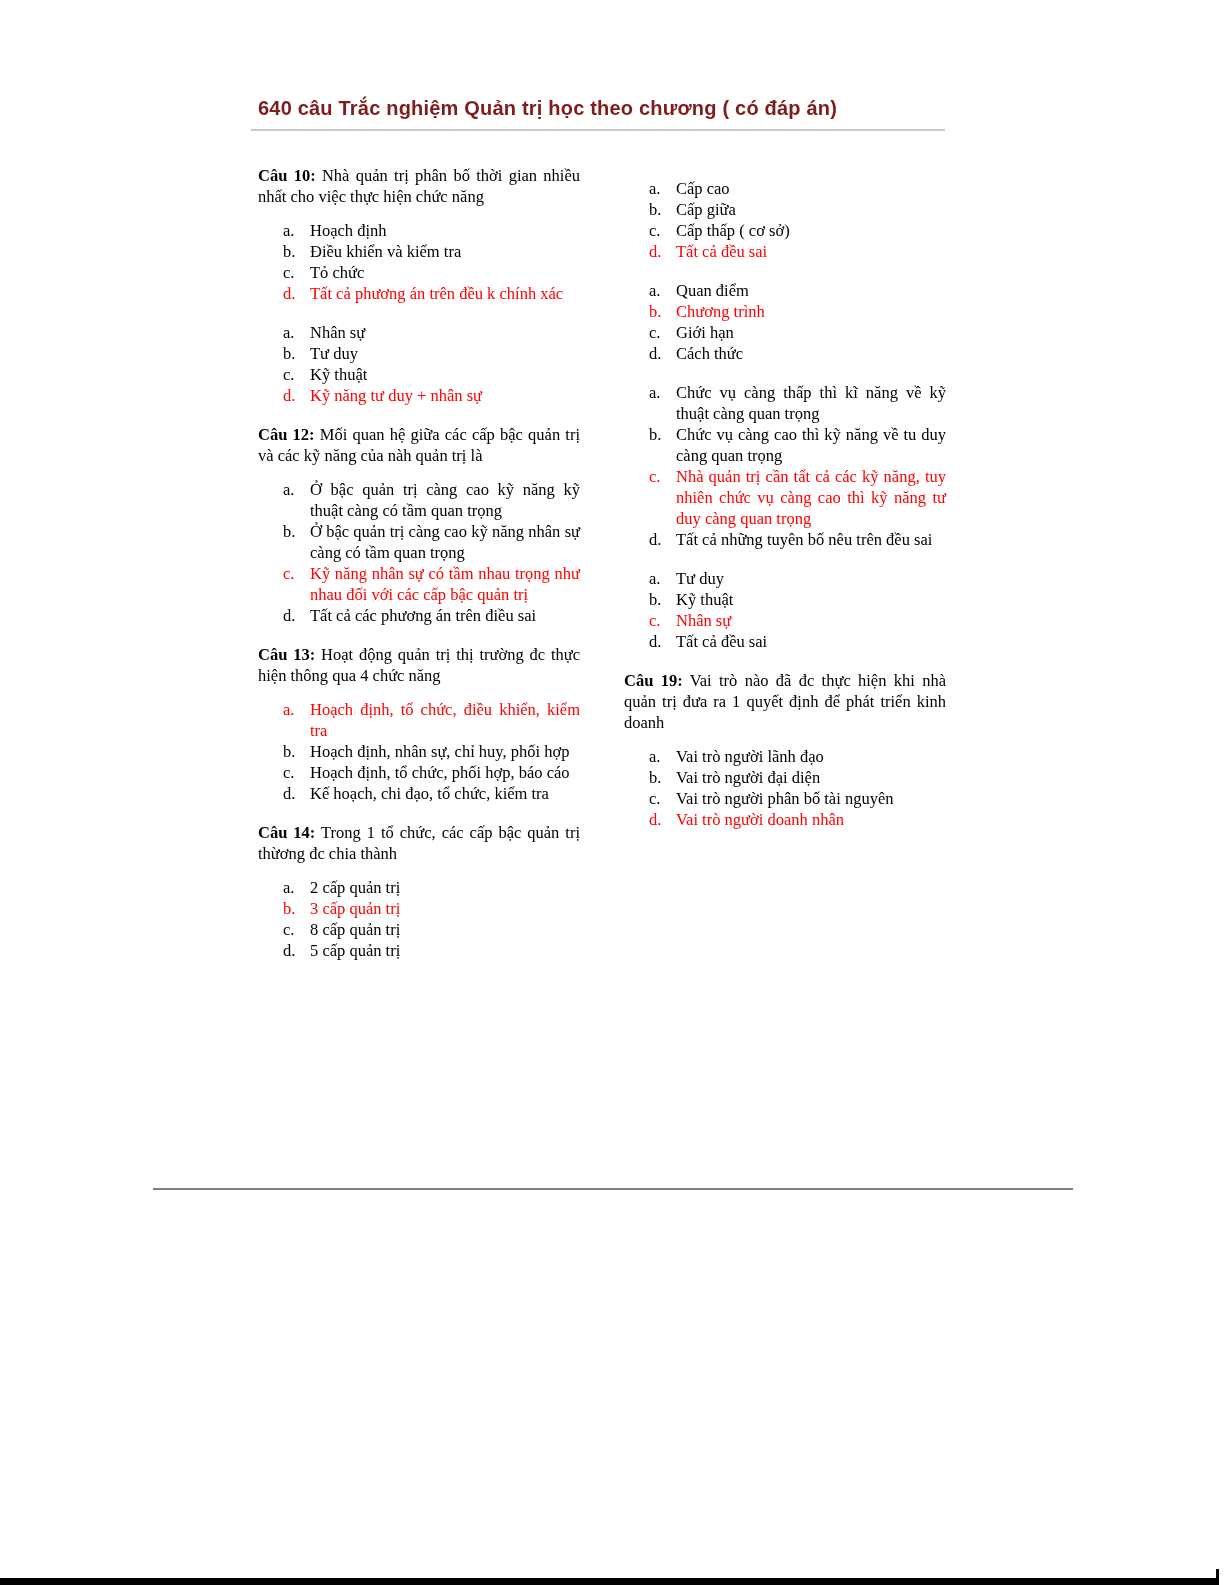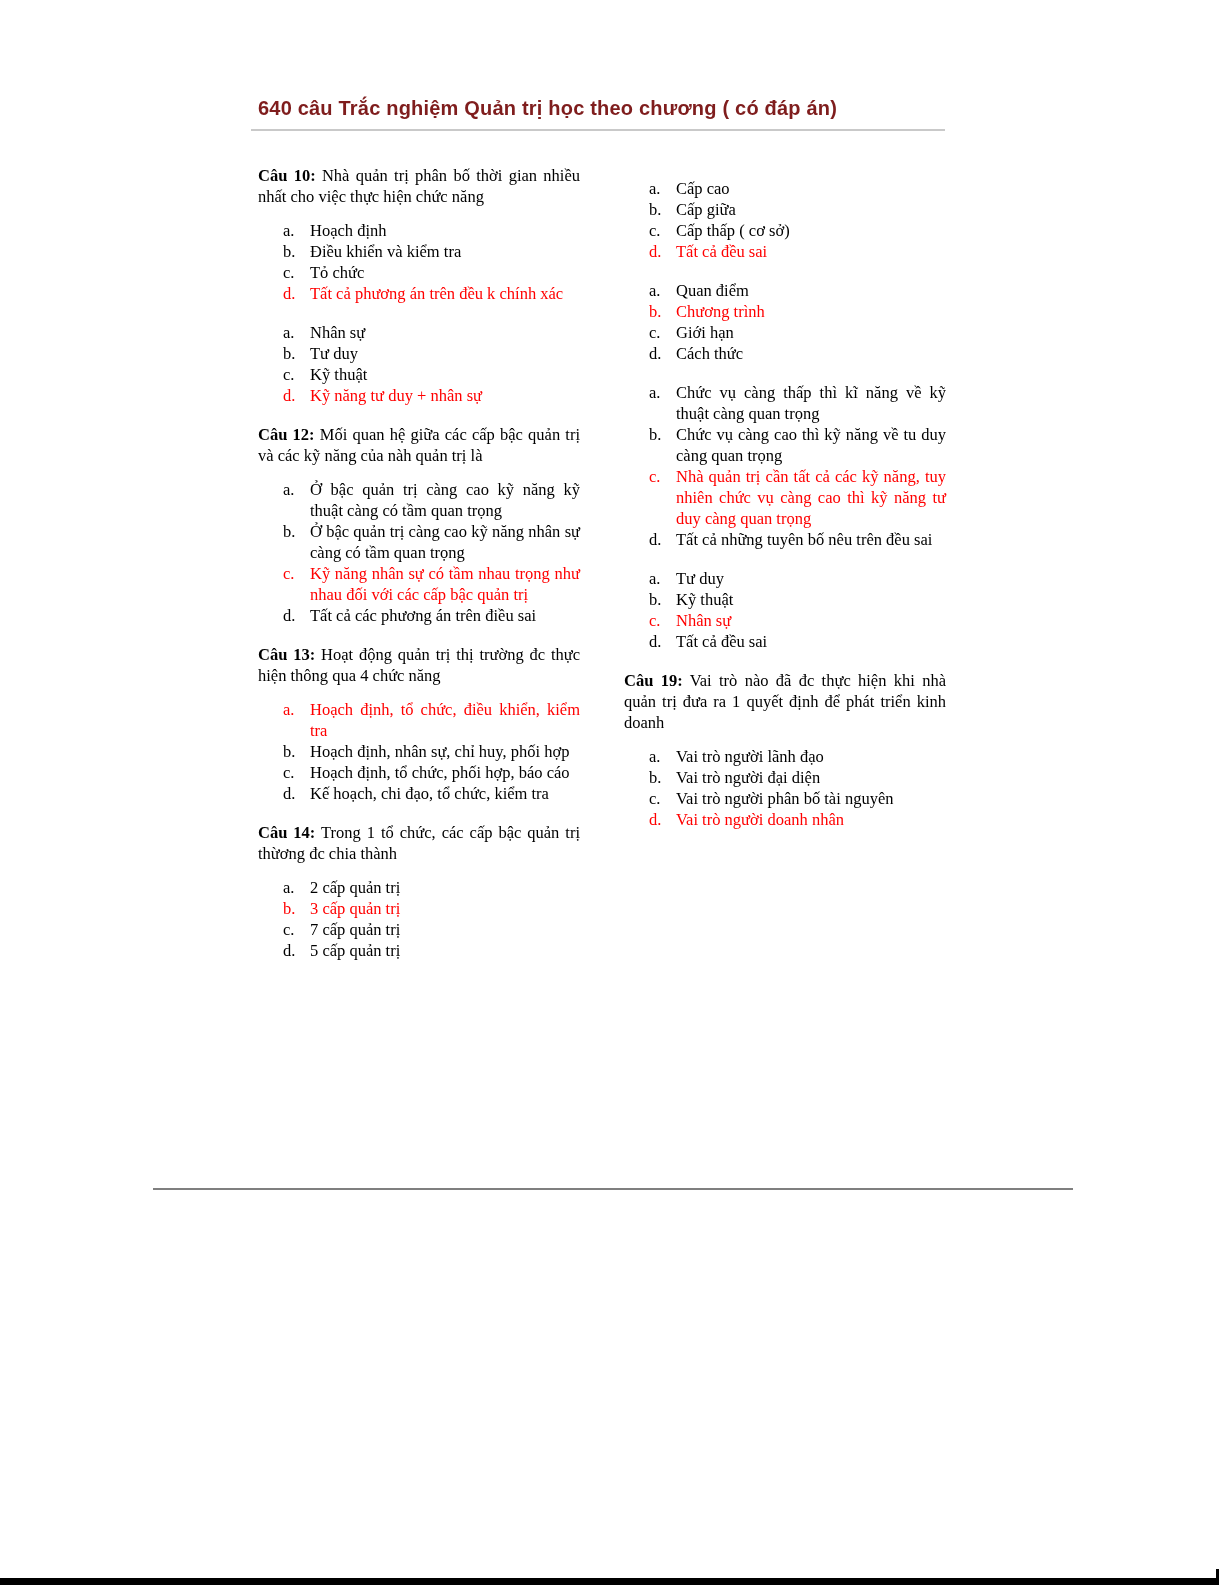--- a/index.html
+++ b/index.html
@@ -202,21 +202,21 @@
             <div class="option">
               <span class="letter">a.</span>
               <span class="opt-text">2 cấp quản trị</span>
             </div>
             <div class="option red">
               <span class="letter">b.</span>
               <span class="opt-text">3 cấp quản trị</span>
             </div>
             <div class="option">
               <span class="letter">c.</span>
-              <span class="opt-text">7 cấp quản trị</span>
+              <span class="opt-text">8 cấp quản trị</span>
             </div>
             <div class="option">
               <span class="letter">d.</span>
               <span class="opt-text">5 cấp quản trị</span>
             </div>
           </div>
         </article>
       </section>
     <section class="col" id="col-right">
         <article class="question">

